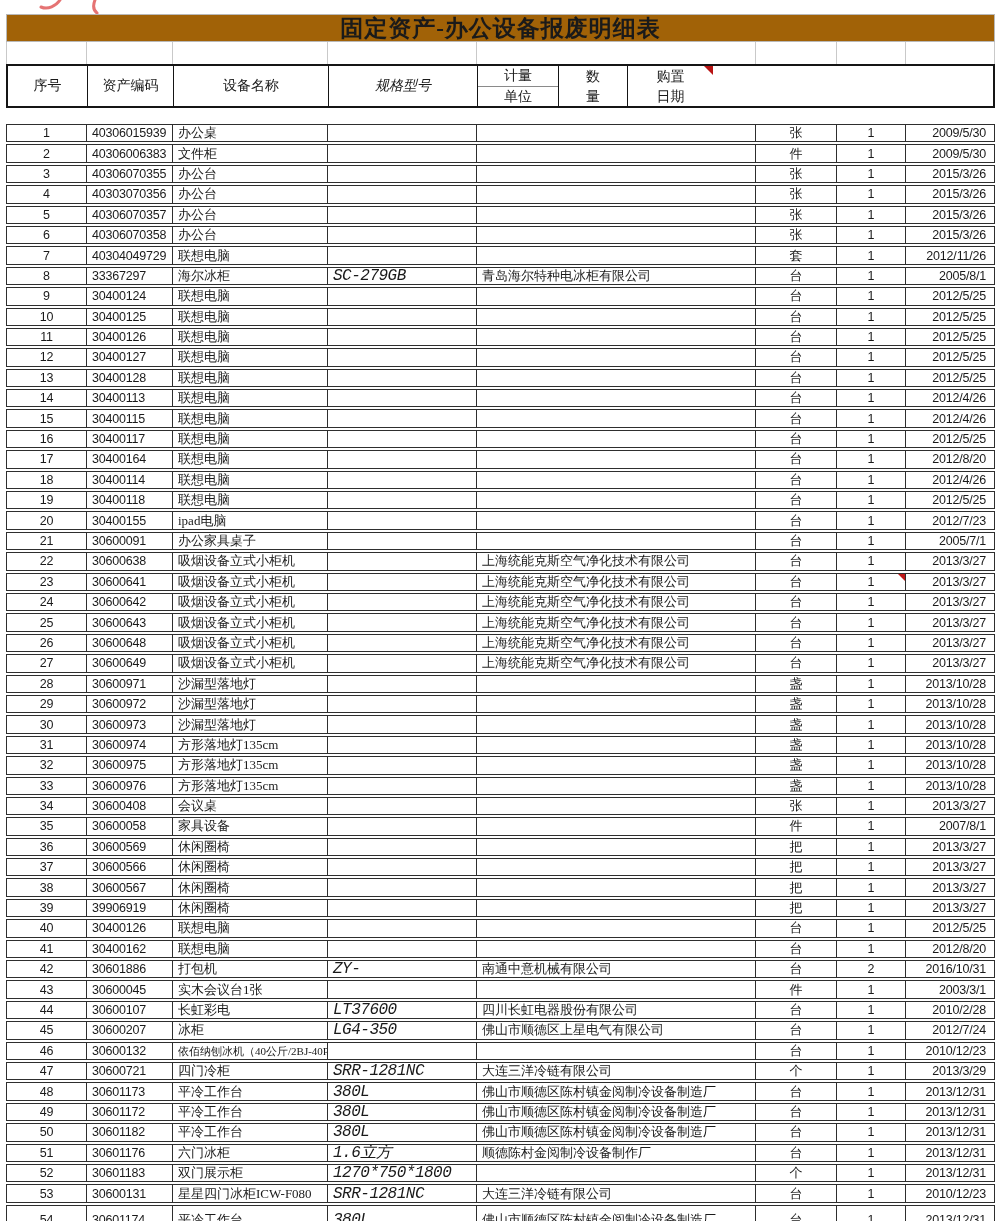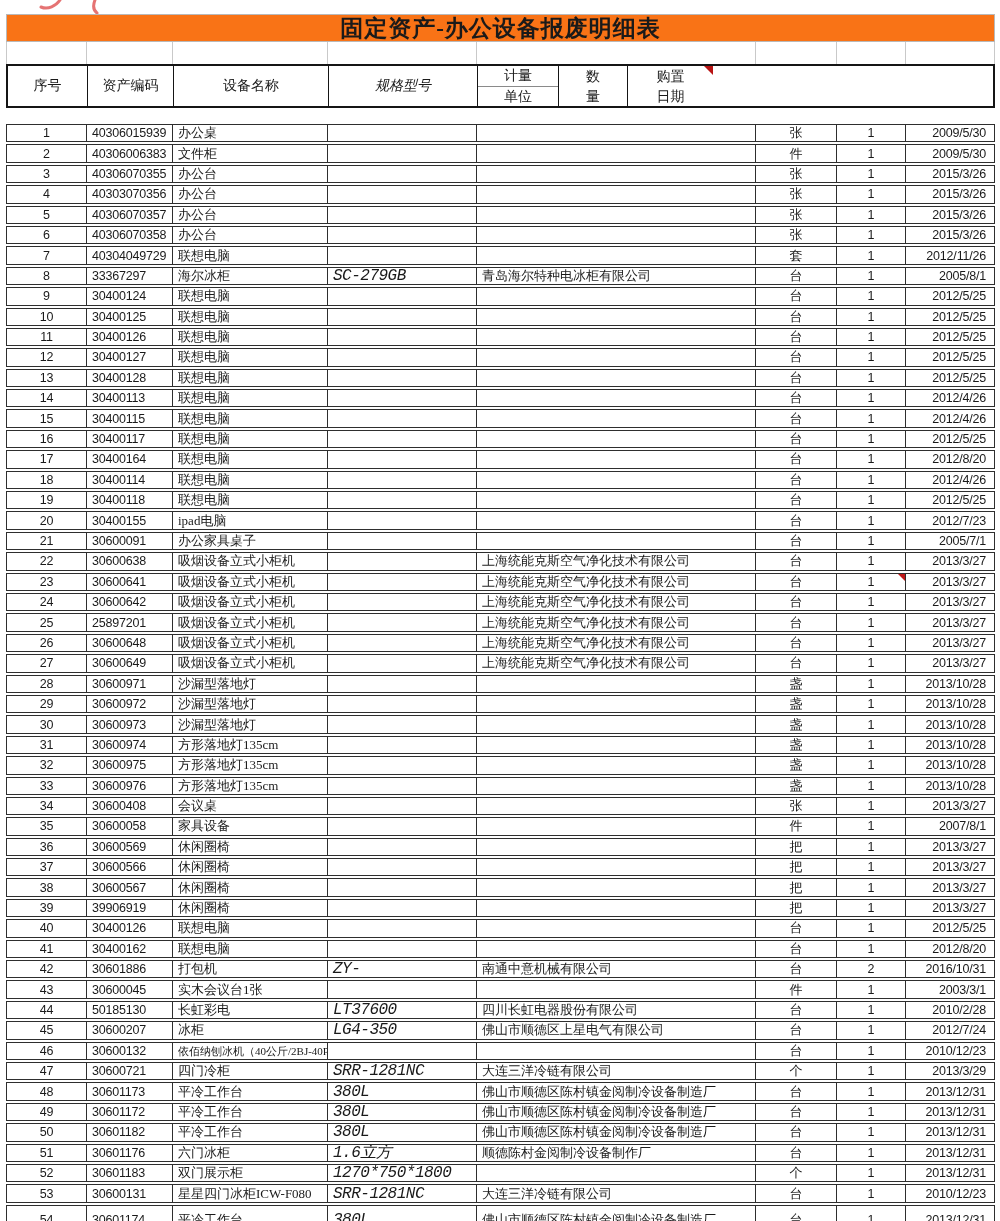--- a/index.html
+++ b/index.html
@@ -9,21 +9,21 @@
     font-family:"Liberation Serif","DejaVu Serif",serif;
     color:#1a1a1a;
   }
   
   .pen-marks{position:absolute;left:0;top:0;width:200px;height:18px;}
   
   .title-block{
     position:absolute;left:6px;top:14px;width:989px;height:28px;
     border:1px solid #b9b9b9;box-sizing:border-box;
     display:flex;align-items:center;justify-content:center;
-    background:#f97316;
+    background:#a16207;
   }
   .title-text{
     font-size:23px;font-weight:bold;letter-spacing:1px;white-space:nowrap;
   }
   
   .empty-row{
     position:absolute;left:6px;top:42px;width:989px;height:22px;
     box-sizing:border-box;background:#fff;
   }
   .empty-row .vline{
@@ -377,21 +377,21 @@
     <div class="cell c2 al-l">吸烟设备立式小柜机</div>
     <div class="cell c3 al-l mono"></div>
     <div class="cell c4 al-l">上海统能克斯空气净化技术有限公司</div>
     <div class="cell c5 al-c">台</div>
     <div class="cell c6 al-c num">1</div>
     <div class="cell c7 al-r num">2013/3/27</div>
   </div>
 
   <div class="row">
     <div class="cell c0 al-c num">25</div>
-    <div class="cell c1 al-l num">25897201</div>
+    <div class="cell c1 al-l num">30600643</div>
     <div class="cell c2 al-l">吸烟设备立式小柜机</div>
     <div class="cell c3 al-l mono"></div>
     <div class="cell c4 al-l">上海统能克斯空气净化技术有限公司</div>
     <div class="cell c5 al-c">台</div>
     <div class="cell c6 al-c num">1</div>
     <div class="cell c7 al-r num">2013/3/27</div>
   </div>
 
   <div class="row">
     <div class="cell c0 al-c num">26</div>
@@ -586,21 +586,21 @@
     <div class="cell c2 al-l">实木会议台1张</div>
     <div class="cell c3 al-l mono"></div>
     <div class="cell c4 al-l"></div>
     <div class="cell c5 al-c">件</div>
     <div class="cell c6 al-c num">1</div>
     <div class="cell c7 al-r num">2003/3/1</div>
   </div>
 
   <div class="row">
     <div class="cell c0 al-c num">44</div>
-    <div class="cell c1 al-l num">50185130</div>
+    <div class="cell c1 al-l num">30600107</div>
     <div class="cell c2 al-l">长虹彩电</div>
     <div class="cell c3 al-l mono">LT37600</div>
     <div class="cell c4 al-l">四川长虹电器股份有限公司</div>
     <div class="cell c5 al-c">台</div>
     <div class="cell c6 al-c num">1</div>
     <div class="cell c7 al-r num">2010/2/28</div>
   </div>
 
   <div class="row">
     <div class="cell c0 al-c num">45</div>

